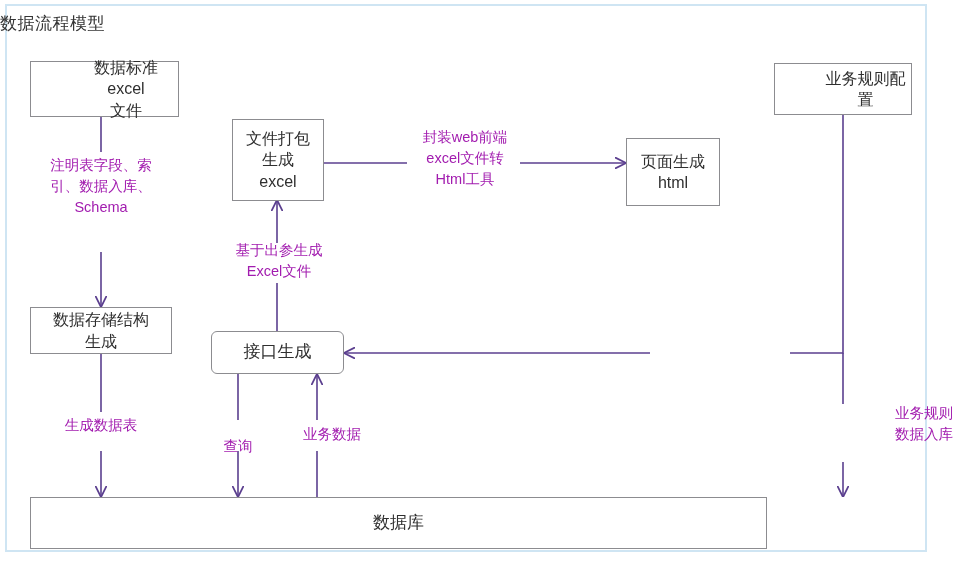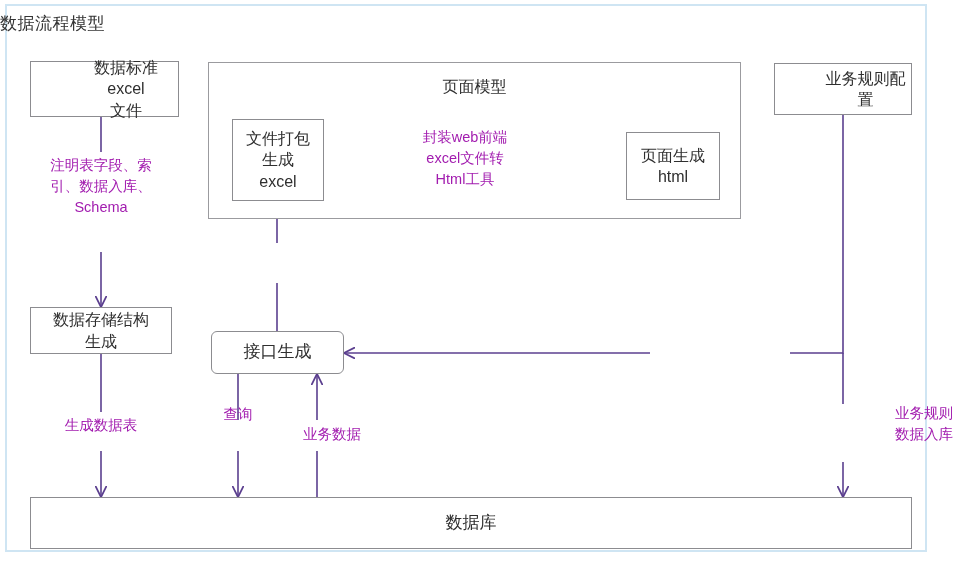--- a/index.html
+++ b/index.html
@@ -132,64 +132,63 @@
 
     <line class="wire" x1="317" y1="501" x2="317" y2="451"></line>
     <line class="wire" x1="317" y1="420" x2="317" y2="375" marker-end="url(#arrow)"></line>
   </svg>
 
   <div class="node" style="left:30px; top:61px; width:149px; height:56px; flex-direction:column;padding-left:46px;">
     <span style="white-space:pre-line;">数据标准excel
 文件</span>
   </div>
 
-  <div class="container-node" style="left:208px; top:62px; width:533px; height:157px;">
-    <div class="container-title">页面模型</div>
-  </div>
 
   <div class="node" style="left:232px; top:119px; width:92px; height:82px; flex-direction:column; font-size:16px;">
     <span style="white-space:pre-line;">文件打包
 生成
 excel</span>
   </div>
 
-  <div class="node" style="left:626px; top:132px; width:94px; height:68px; flex-direction:column;">
+  <div class="node" style="left:626px; top:138px; width:94px; height:68px; flex-direction:column;">
     <span style="white-space:pre-line;">页面生成
 html</span>
   </div>
 
   <div class="node" style="left:774px; top:63px; width:138px; height:52px;">
     <span style="white-space:pre-line;margin-left:45px;">业务规则配置</span>
   </div>
 
   <div class="node" style="left:30px; top:307px; width:142px; height:47px; flex-direction:column;align-items:center;">
     <span style="white-space:pre-line;">数据存储结构
 生成</span>
   </div>
 
   <div class="node" style="left:211px; top:331px; width:133px; height:43px; font-size:17px;border-radius:6px;">
     <span style="white-space:pre-line;">接口生成</span>
   </div>
 
-  <div class="node" style="left:30px; top:497px; width:882px; height:52px; font-size:17px;">
+  <div class="node" style="left:30px; top:497px; width:737px; height:52px; font-size:17px;">
     <span style="white-space:pre-line;">数据库</span>
   </div>
 
   <div class="edge-label" style="left:26px; top:155px; width:150px;">注明表字段、索
 引、数据入库、
 Schema</div>
 
   <div class="edge-label" style="left:400px; top:127px; width:130px;">封装web前端
 excel文件转
 Html工具</div>
 
+  <div class="edge-label" style="left:205px; top:240px; width:148px;">基于出参生成
+Excel文件</div>
 
 
   <div class="edge-label" style="left:31px; top:415px; width:140px;">生成数据表</div>
 
-  <div class="edge-label" style="left:203px; top:404px; width:70px;">查询</div>
+  <div class="edge-label" style="left:203px; top:436px; width:70px;">查询</div>
 
   <div class="edge-label" style="left:282px; top:424px; width:100px;">业务数据</div>
 
   <div class="edge-label" style="left:855px; top:403px; width:80px; text-align:left;margin-left:40px;">业务规则
 数据入库</div>
 
 </div>
 
 </body></html>

